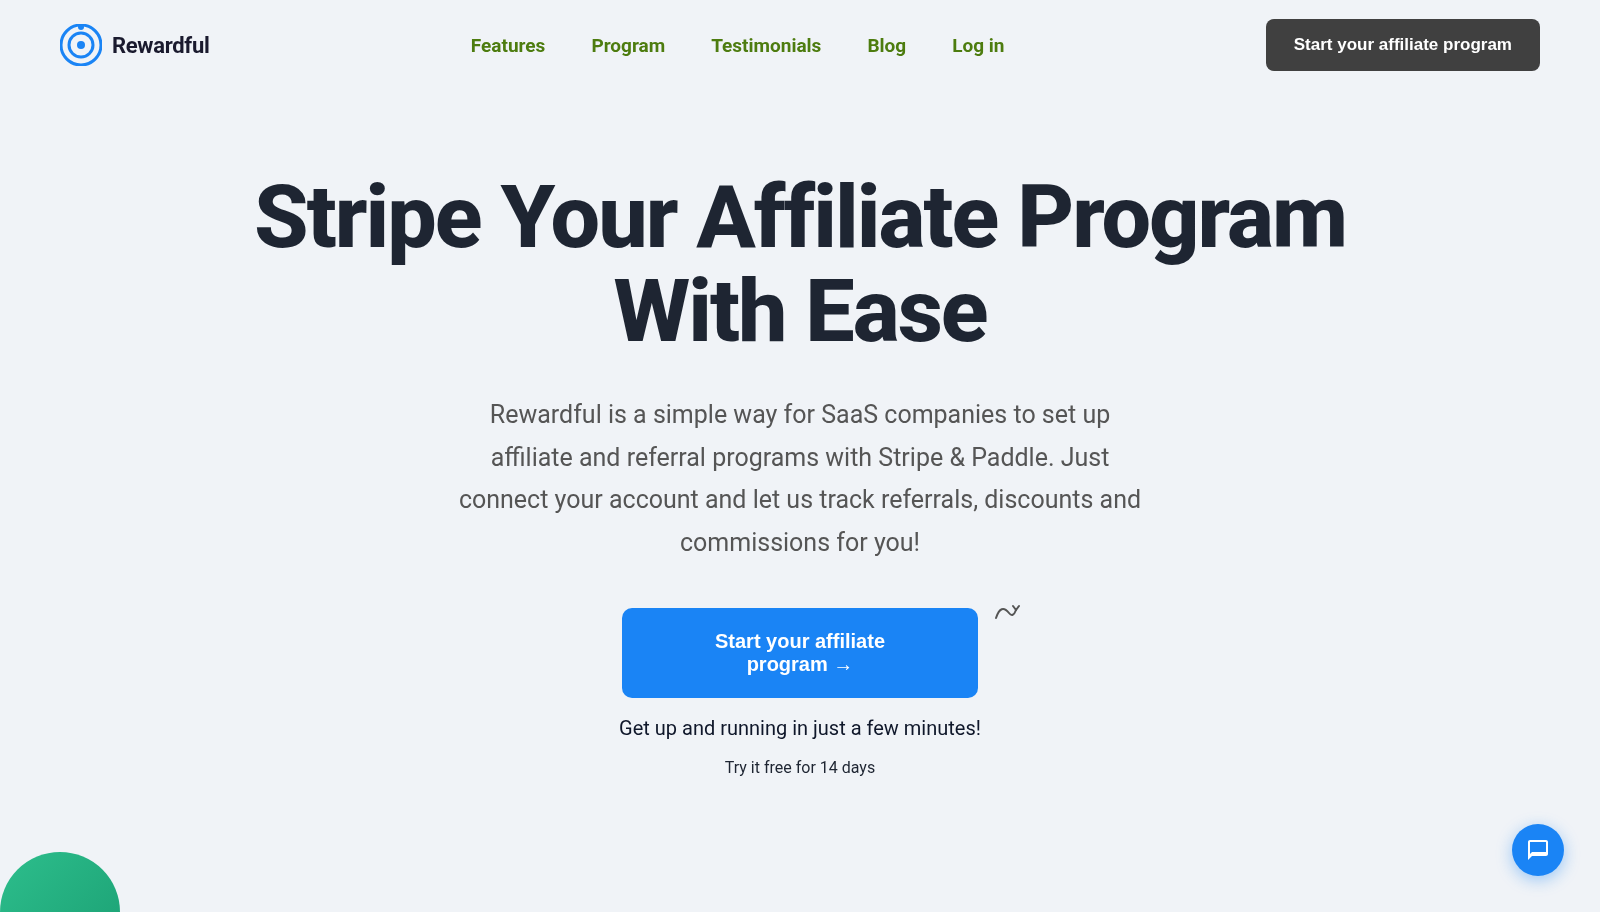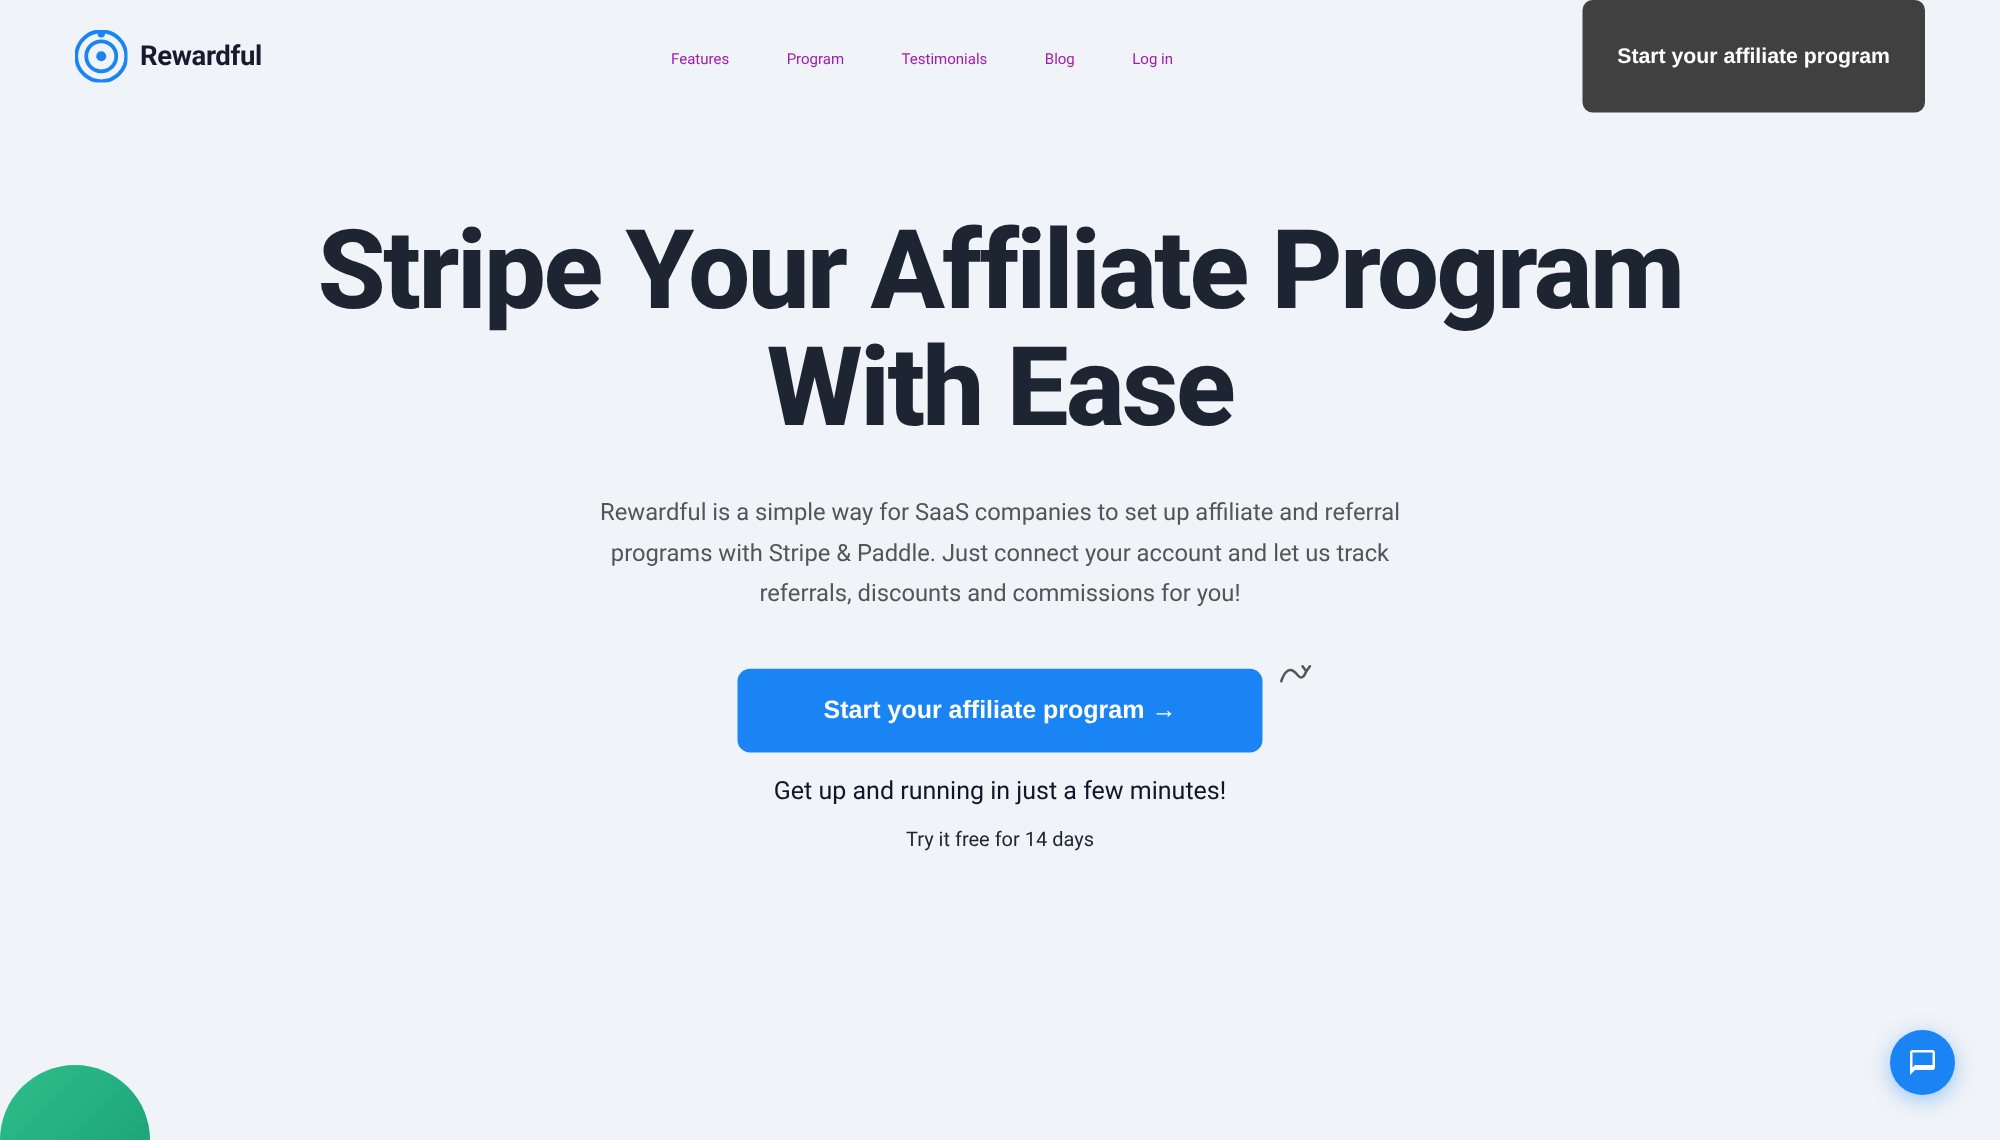--- a/index.html
+++ b/index.html
@@ -8,20 +8,21 @@
       font-family: -apple-system, BlinkMacSystemFont, 'Segoe UI', Roboto, Helvetica, Arial, sans-serif;
       background-color: #f0f3f7;
       min-height: 912px;
       width: 1600px;
       overflow-x: hidden;
     }
 
     
     .navbar {
       display: flex;
+      align-items: center;
       justify-content: space-between;
       padding: 0 60px;
       height: 90px;
       background-color: #f0f3f7;
     }
 
     .logo-area {
       display: flex;
       align-items: center;
       gap: 10px;
@@ -42,23 +43,23 @@
 
     .nav-links {
       display: flex;
       align-items: center;
       gap: 46px;
       list-style: none;
     }
 
     .nav-links a {
       text-decoration: none;
-      color: #a21caf;
-      font-size: 12px;
-      font-weight: 400;
+      color: #4d7c0f;
+      font-size: 19px;
+      font-weight: 700;
     }
 
     .nav-cta-btn {
       background-color: #404040;
       color: #fff;
       border: none;
       border-radius: 8px;
       padding: 16px 28px;
       font-size: 17px;
       font-weight: 600;
@@ -79,21 +80,21 @@
       font-size: 88px;
       font-weight: 800;
       color: #1e2532;
       line-height: 1.07;
       letter-spacing: -2px;
       max-width: 1100px;
       margin-bottom: 36px;
     }
 
     .hero-subtitle {
-      font-size: 19px;
+      font-size: 25px;
       font-weight: 400;
       color: #555;
       max-width: 700px;
       line-height: 1.7;
       margin-bottom: 44px;
     }
 
     .hero-cta-wrapper {
       position: relative;
       display: flex;
@@ -104,21 +105,21 @@
 
     .hero-cta-btn {
       background-color: #1a84f5;
       color: #fff;
       border: none;
       border-radius: 10px;
       padding: 22px 56px;
       font-size: 20px;
       font-weight: 700;
       cursor: pointer;
-      width: 420px;
+      width: 356px;
       display: flex;
       align-items: center;
       justify-content: center;
       gap: 10px;
     }
 
     .hero-microcopy {
       font-size: 20px;
       color: #0f172a;
     }

